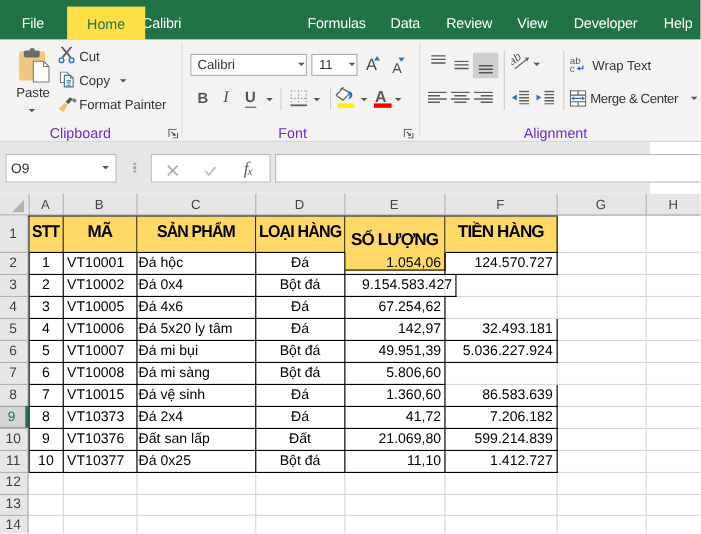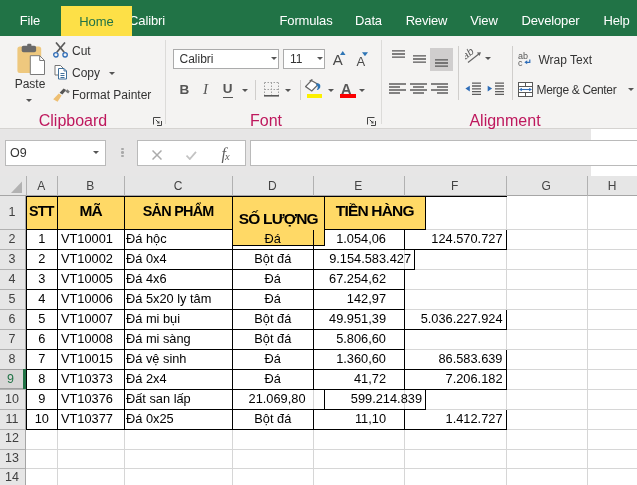--- a/index.html
+++ b/index.html
@@ -6,21 +6,21 @@
 body{font-family:"Liberation Sans",sans-serif;position:relative}
 .abs{position:absolute}
 
 #tabbar{left:0;top:0;width:637px;height:36px;background:#217346}
 .tab{position:absolute;top:7px;height:28px;line-height:28px;color:#fff;font-size:13px;letter-spacing:-0.15px;transform:translateX(-50%);white-space:nowrap}
 #hometab{position:absolute;left:61px;top:6px;width:71px;height:30px;background:#fde047}
 #hometab span{position:absolute;left:50%;top:8px;transform:translateX(-50%);color:#217346;font-size:13px;line-height:16px}
 
 #ribbon{left:0;top:36px;width:637px;height:93px;background:#f4f3f2;border-bottom:1px solid #d5d3d1}
 .gsep{position:absolute;width:1px;background:#dcdbd9;top:4px;height:84px}
-.glabel{position:absolute;font-size:16px;color:#be185d;transform:translateX(-50%);top:77px;height:16px;line-height:16px;white-space:nowrap}
+.glabel{position:absolute;font-size:13px;color:#6d28d9;transform:translateX(-50%);top:77px;height:16px;line-height:16px;white-space:nowrap}
 .btntext{position:absolute;font-size:12px;color:#333;white-space:nowrap;transform:translateY(-50%)}
 .caret{position:absolute;width:0;height:0;border-left:3.2px solid transparent;border-right:3.2px solid transparent;border-top:3.8px solid #555}
 .vsep2{position:absolute;width:1px;background:#d0cecc}
 .combo{position:absolute;top:12.5px;height:20px;background:#fff;border:1px solid #ababab;font-size:12px;color:#333;line-height:18px;padding-left:6px}
 
 #fbar{left:0;top:129px;width:591px;height:47px;background:#e7e6e6}
 .whitebox{position:absolute;top:11px;height:25.5px;background:#fff;border:1px solid #bababa}
 
 #grid{left:0;top:176px;width:637px;height:309px;background:#fff}
 #colhdr{position:absolute;left:0;top:0;width:637px;height:19.5px;background:#e6e6e6;border-bottom:1px solid #a6a6a6}
@@ -33,21 +33,21 @@
 .hline{position:absolute;height:1px;background:#d6d6d6}
 
 #tbl{position:absolute;left:26px;top:19.5px;border-top:1px solid #000;border-left:1px solid #000}
 .trow{display:flex}
 .c{border-right:1px solid #000;border-bottom:1px solid #000;font-size:12.8px;color:#000;display:flex;align-items:center;overflow:hidden;white-space:nowrap;padding-bottom:2.5px}
 .hdr .c{background:#ffd966;font-weight:bold;font-size:15.5px;letter-spacing:-0.8px;justify-content:center;padding-bottom:3px}
 .ca{width:30.5px;justify-content:center}
 .cb{width:67.5px;padding-left:3.5px}
 .cc{width:108px;padding-left:1px}
 .cd{width:80.5px;justify-content:center}
-.ce{width:91.5px;justify-content:flex-end;padding-right:18px}
+.ce{width:91.5px;justify-content:flex-end;padding-right:3px}
 .cf{width:101.5px;justify-content:flex-end;padding-right:3px}
 .hdr .cb,.hdr .cc,.hdr .ce,.hdr .cf{padding-left:0;padding-right:0;justify-content:center}
 </style></head>
 <body>
 
 <div class="abs" id="tabbar">
   <div class="tab" style="left:29.9px">File</div>
   <div class="tab" style="left:147px">Calibri</div>
   <div class="tab" style="left:306px">Formulas</div>
   <div class="tab" style="left:368.5px">Data</div>
@@ -302,20 +302,23 @@
 
   <div id="tbl">
     <div class="trow hdr" style="height:33.5px">
       <div class="c ca" style="height:33.5px">
           <span style="display:inline-block;transform:scaleX(0.92)">STT</span>
         </div>
       <div class="c cb" style="height:33.5px">MÃ</div>
       <div class="c cc" style="height:33.5px">
           <span style="display:inline-block;transform:scaleX(0.93)">SẢN PHẨM</span>
         </div>
+      <div class="c cd" style="height:33.5px">
+          <span style="display:inline-block;transform:scaleX(0.94)">LOẠI HÀNG</span>
+        </div>
       <div class="c ce" style="height:49px">SỐ LƯỢNG</div>
       <div class="c cf" style="height:33.5px">TIỀN HÀNG</div>
     </div>
     <div class="trow" style="height:20px">
         <div class="c ca">1</div>
         <div class="c cb">VT10001</div>
         <div class="c cc">Đá hộc</div>
         <div class="c cd">Đá</div>
         <div class="c ce">1.054,06</div>
         <div class="c cf">124.570.727</div>
@@ -333,20 +336,21 @@
         <div class="c cc">Đá 4x6</div>
         <div class="c cd">Đá</div>
         <div class="c ce">67.254,62</div>
       </div>
     <div class="trow" style="height:20px">
         <div class="c ca">4</div>
         <div class="c cb">VT10006</div>
         <div class="c cc">Đá 5x20 ly tâm</div>
         <div class="c cd">Đá</div>
         <div class="c ce">142,97</div>
+        <div class="c cf">32.493.181</div>
       </div>
     <div class="trow" style="height:20px">
         <div class="c ca">5</div>
         <div class="c cb">VT10007</div>
         <div class="c cc">Đá mi bụi</div>
         <div class="c cd">Bột đá</div>
         <div class="c ce">49.951,39</div>
         <div class="c cf">5.036.227.924</div>
       </div>
     <div class="trow" style="height:20px">
@@ -369,20 +373,21 @@
         <div class="c cb">VT10373</div>
         <div class="c cc">Đá 2x4</div>
         <div class="c cd">Đá</div>
         <div class="c ce">41,72</div>
         <div class="c cf">7.206.182</div>
       </div>
     <div class="trow" style="height:20px">
         <div class="c ca">9</div>
         <div class="c cb">VT10376</div>
         <div class="c cc">Đất san lấp</div>
+        <div class="c cd">Đất</div>
         <div class="c ce">21.069,80</div>
         <div class="c cf">599.214.839</div>
       </div>
     <div class="trow" style="height:20px">
         <div class="c ca">10</div>
         <div class="c cb">VT10377</div>
         <div class="c cc">Đá 0x25</div>
         <div class="c cd">Bột đá</div>
         <div class="c ce">11,10</div>
         <div class="c cf">1.412.727</div>

